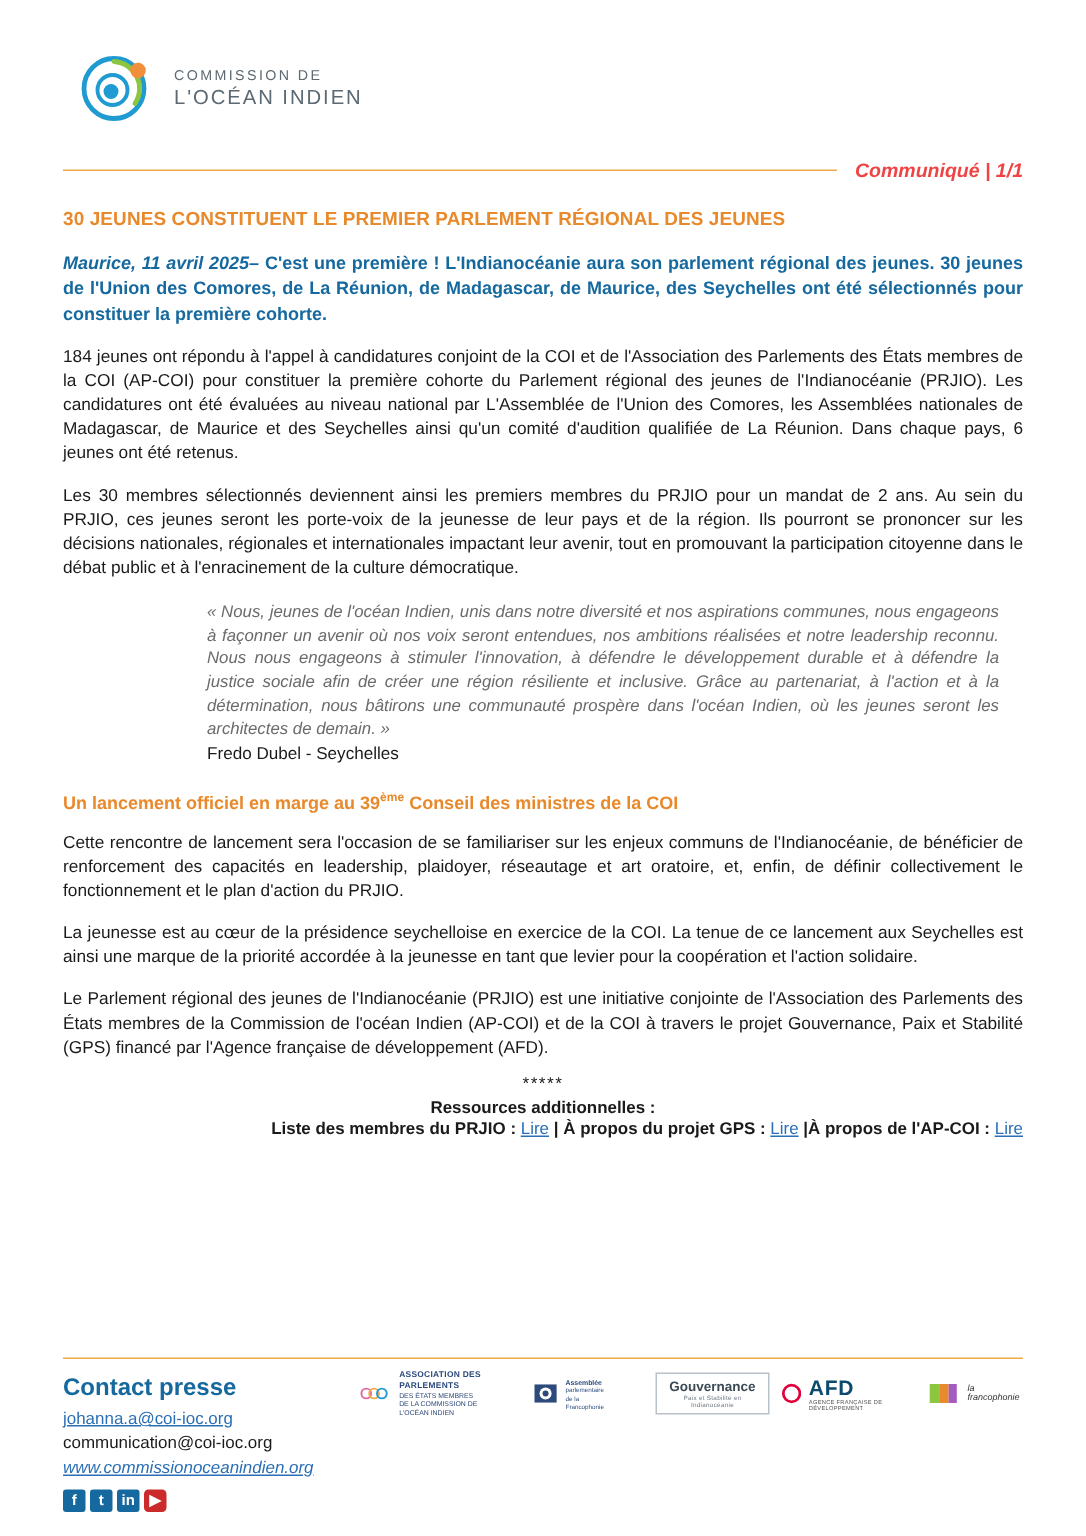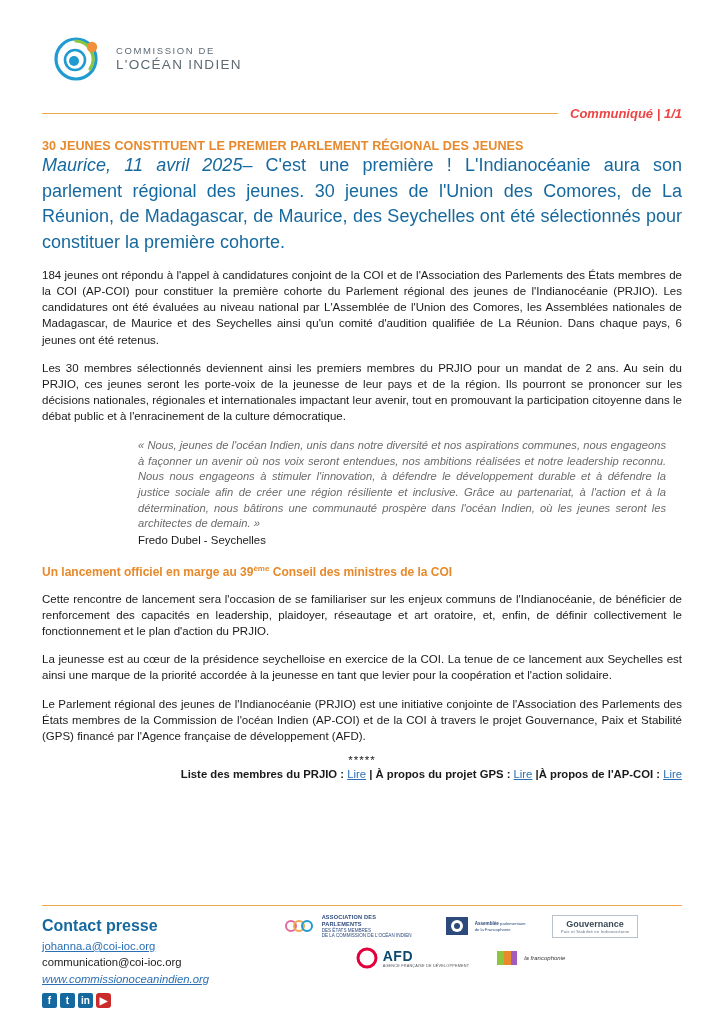--- a/index.html
+++ b/index.html
@@ -77,23 +77,23 @@
   
   .doc-title {
     margin-top: 16px;
     font-weight: bold;
     font-size: 12.6px;
     color: #e8892b;
     letter-spacing: 0.1px;
   }
 
   .lede {
-    margin-top: 0;
-    font-size: 18px;
-    font-weight: normal;
+    margin-top: 14px;
+    font-size: 12px;
+    font-weight: bold;
     color: #16699e;
     line-height: 1.42;
     text-align: justify;
   }
   .lede .city {
     font-style: italic;
     color: #16699e;
   }
 
   p.body {
@@ -207,21 +207,21 @@
     font-size: 10px;
     line-height: 15px;
     text-align: center;
     font-weight: bold;
   }
   .soc.yt { background: #cc2b2b; border-radius: 3px; }
 
   .partners {
     flex: 1 1 auto;
     display: flex;
-    flex-direction: column;
+    flex-direction: row;
     align-items: center;
     gap: 8px;
     padding-left: 30px;
   }
   .partner-row {
     display: flex;
     align-items: center;
     justify-content: center;
     gap: 26px;
   }
@@ -290,20 +290,21 @@
   <div class="subhead">
     <span>Un lancement officiel en marge au 39</span><sup>ème</sup><span> Conseil des ministres de la COI</span>
   </div>
 
   <p class="body">Cette rencontre de lancement sera l'occasion de se familiariser sur les enjeux communs de l'Indianocéanie, de bénéficier de renforcement des capacités en leadership, plaidoyer, réseautage et art oratoire, et, enfin, de définir collectivement le fonctionnement et le plan d'action du PRJIO.</p>
   <p class="body">La jeunesse est au cœur de la présidence seychelloise en exercice de la COI. La tenue de ce lancement aux Seychelles est ainsi une marque de la priorité accordée à la jeunesse en tant que levier pour la coopération et l'action solidaire.</p>
   <p class="body">Le Parlement régional des jeunes de l'Indianocéanie (PRJIO) est une initiative conjointe de l'Association des Parlements des États membres de la Commission de l'océan Indien (AP-COI) et de la COI à travers le projet Gouvernance, Paix et Stabilité (GPS) financé par l'Agence française de développement (AFD).</p>
 
   <div class="stars">*****</div>
 
+  <div class="res-title">Ressources additionnelles :</div>
 
   <div class="res-line">
     <span>Liste des membres du PRJIO : </span><a href="#" class="link">Lire</a><span class="res-sep"> | </span><span>À propos du projet GPS : </span><a href="#" class="link">Lire</a><span class="res-sep"> |</span><span>À propos de l'AP-COI : </span><a href="#" class="link">Lire</a>
   </div>
 
 
   <div class="footer">
     <div class="footer-rule"></div>
     <div class="footer-inner">
       <div class="contact">

